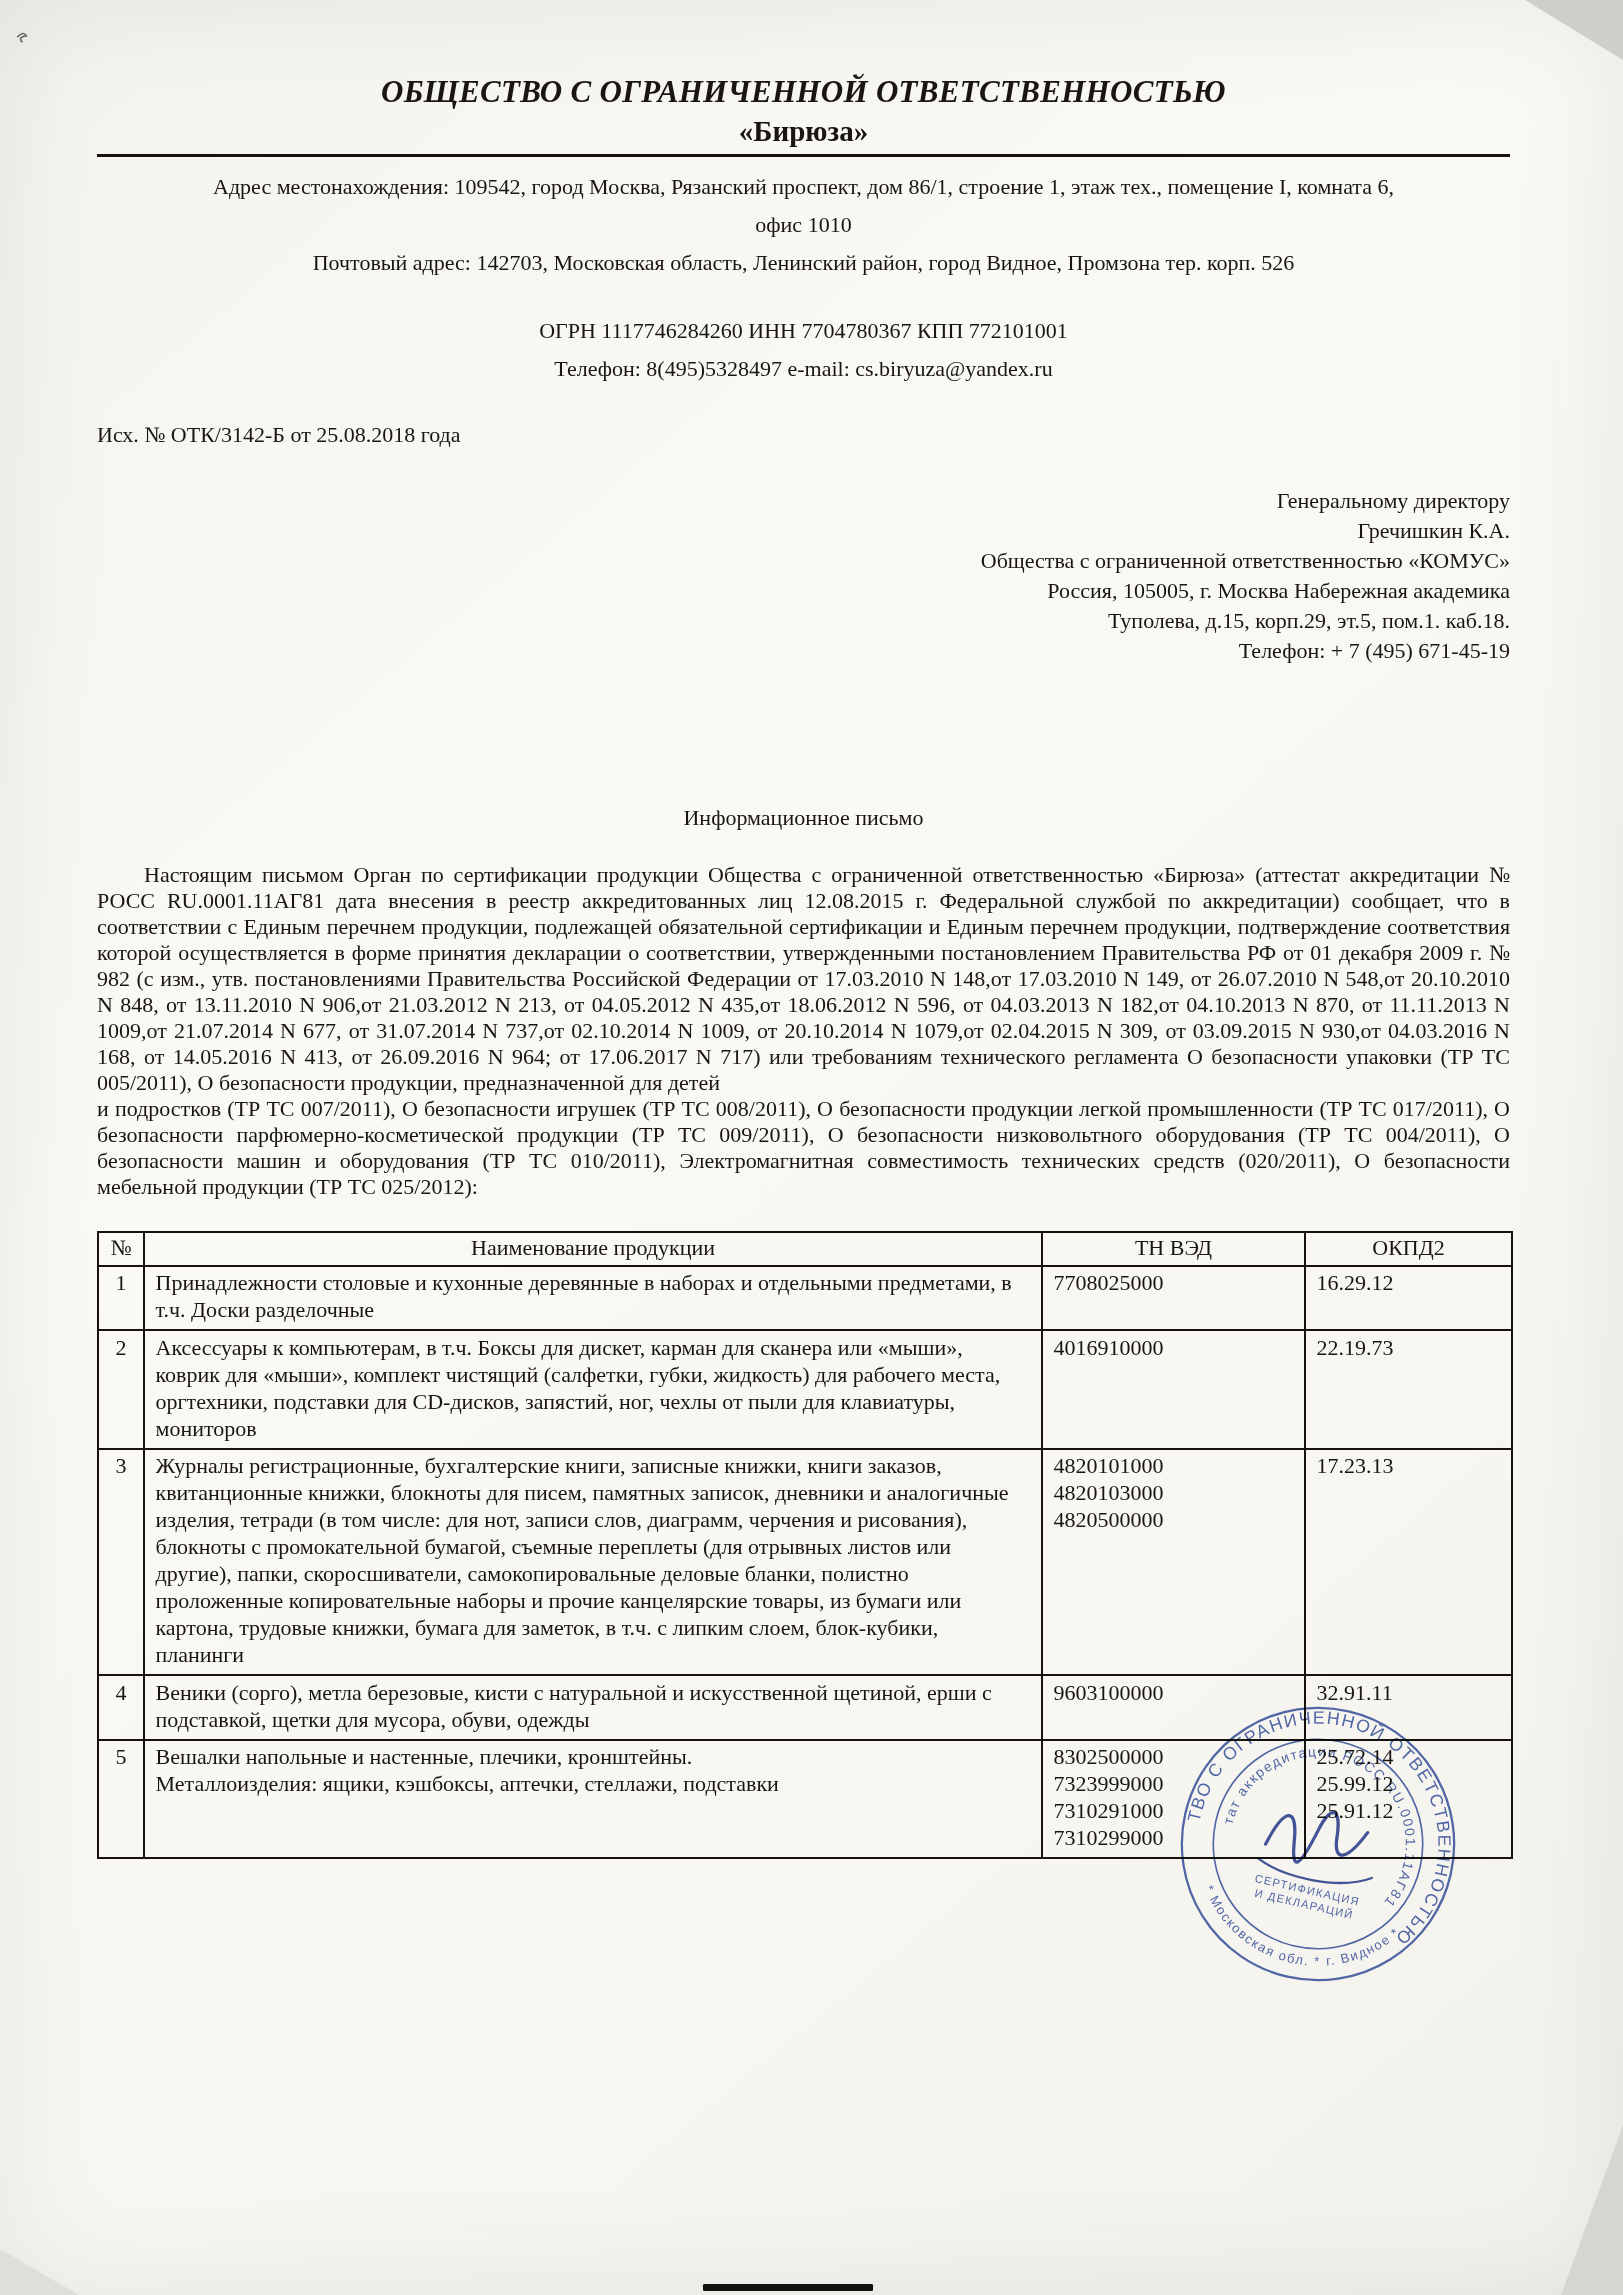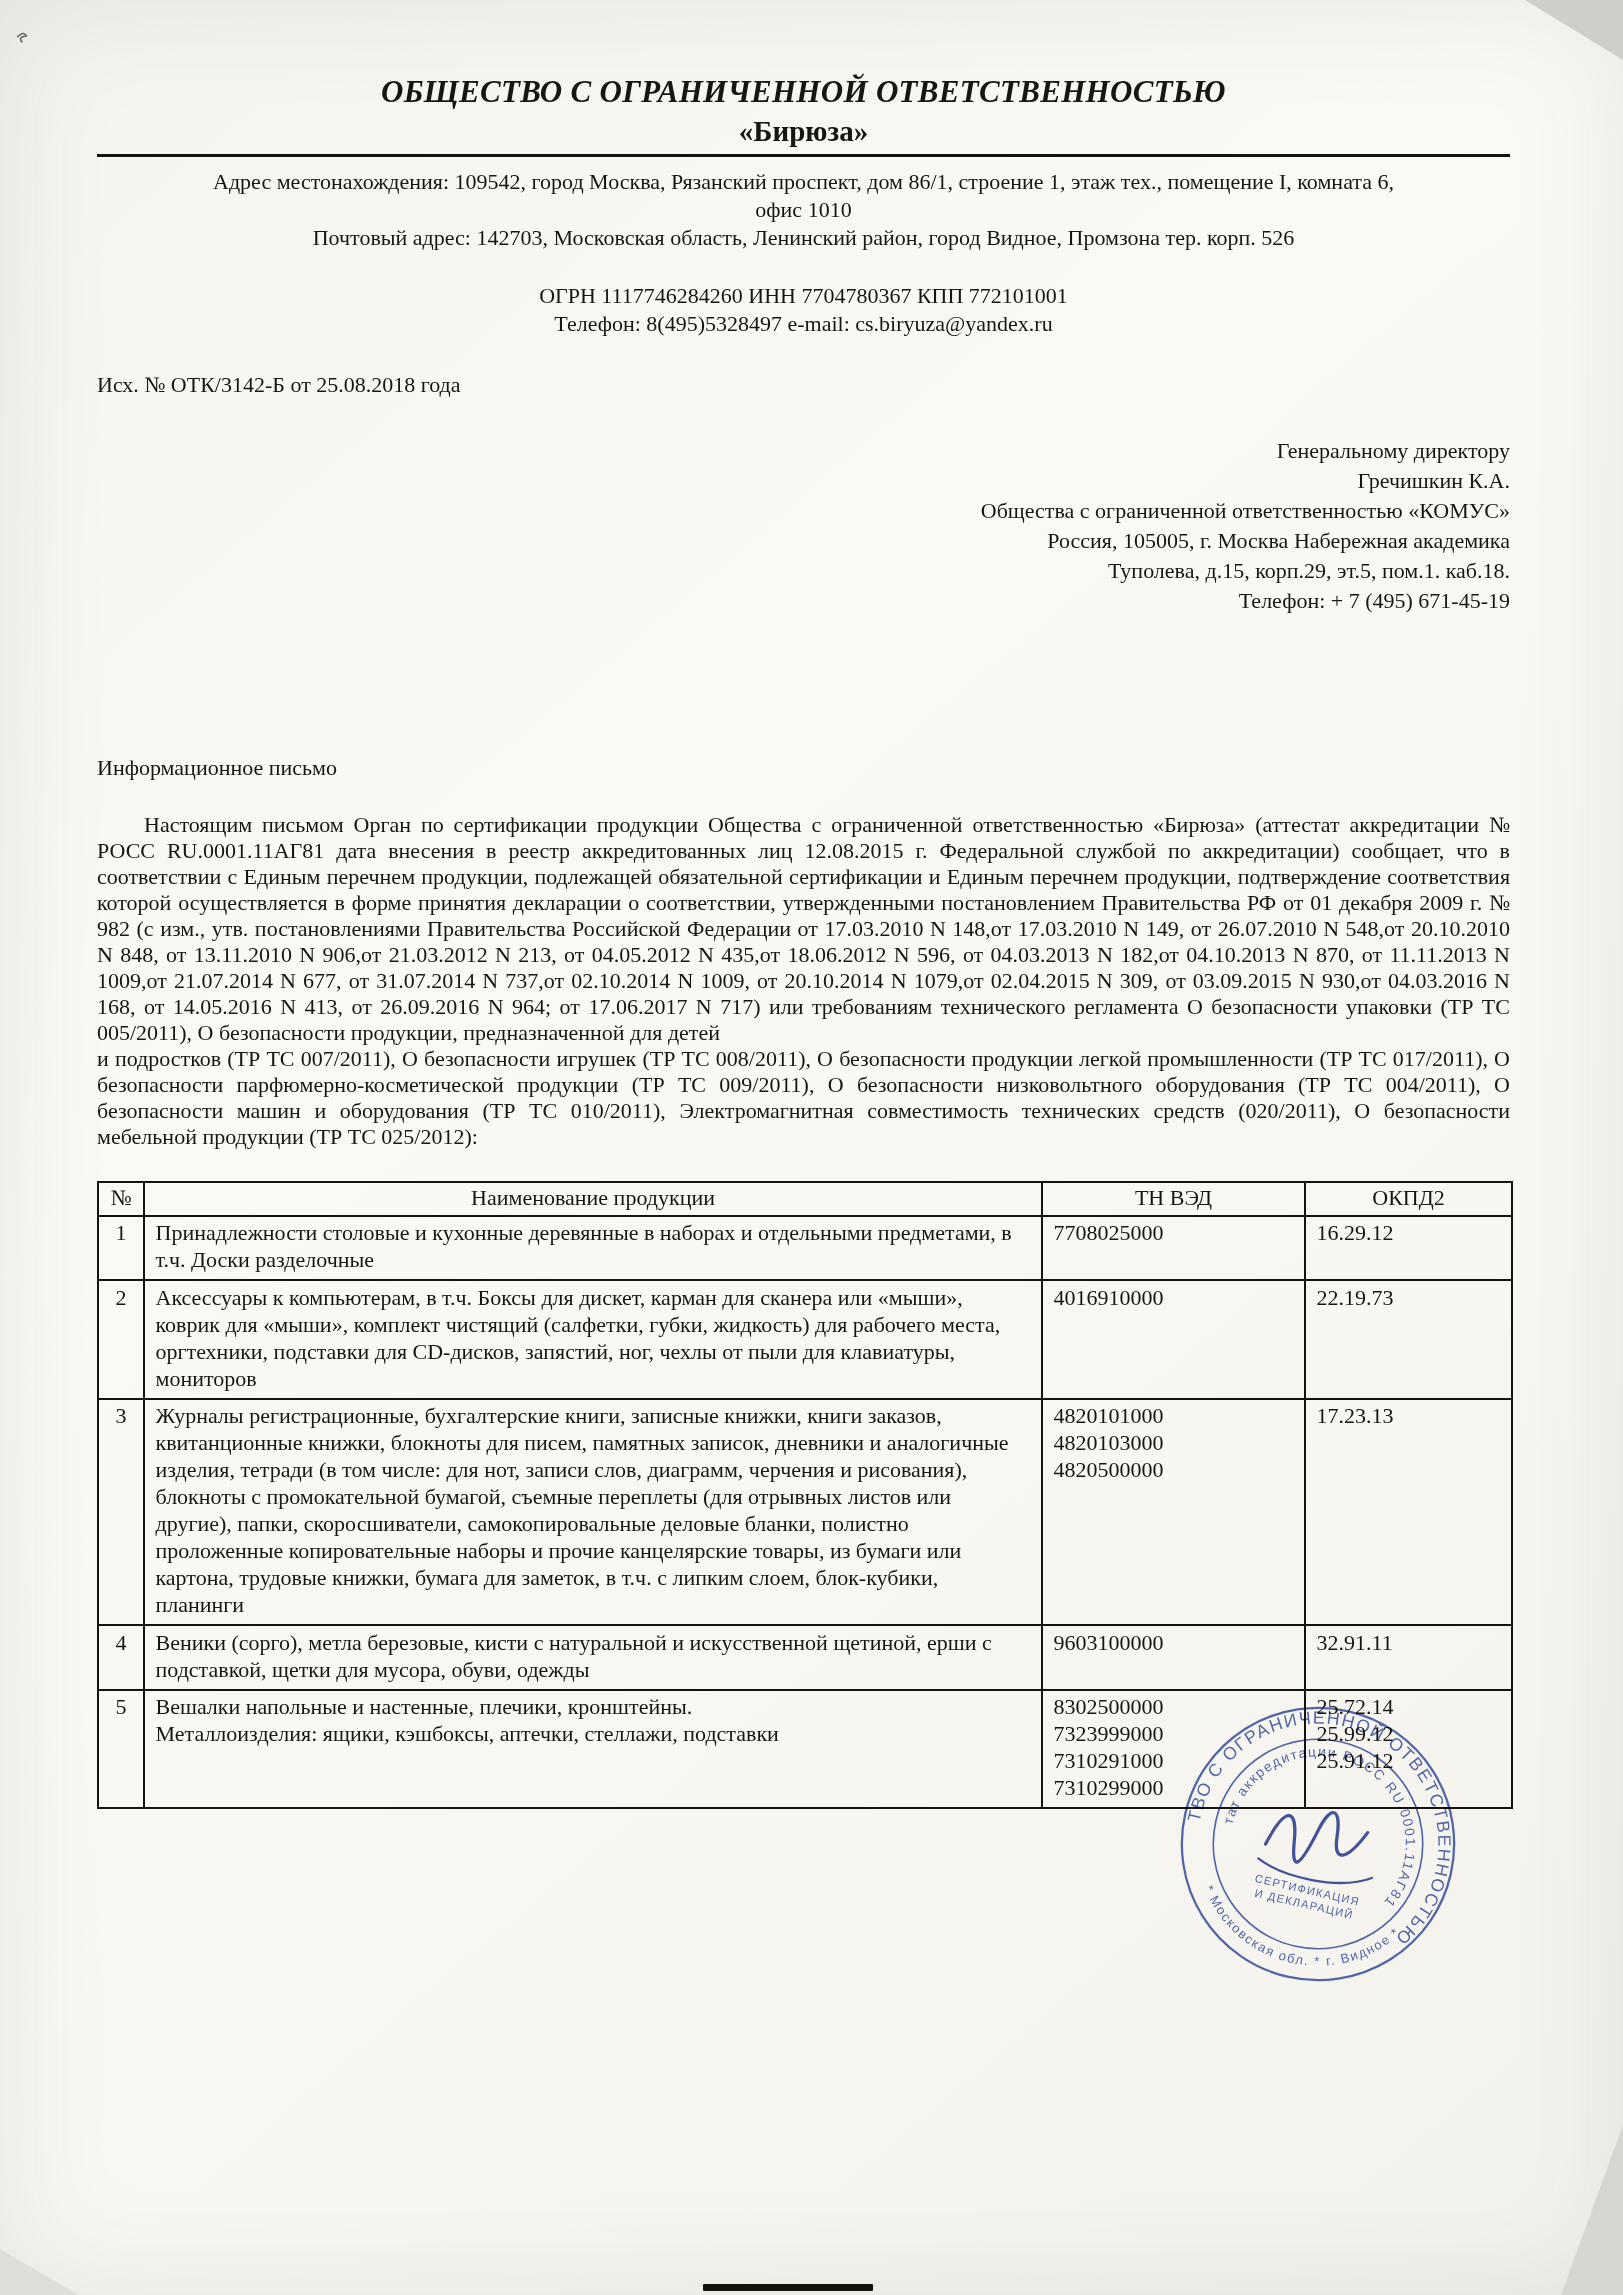--- a/index.html
+++ b/index.html
@@ -45,29 +45,29 @@
   }
   .org-name-quoted {
     text-align: center;
     font-weight: 700;
     font-size: 29px;
     line-height: 34px;
     margin-top: 2.6px;
   }
   .rule { border-bottom: 3.9px solid #16130f; margin-top: 6.5px; margin-bottom: 10.5px; }
 
-  .addr { text-align: center; line-height: 28px; }
+  .addr { text-align: center; line-height: 38px; }
   .addr-narrow { max-width: 1230px; margin-left: auto; margin-right: auto; }
   .gap-top { margin-top: 30px; }
 
   .outgoing { margin-top: 34px; text-align: left; }
 
   .recipient { margin-top: 38px; text-align: right; line-height: 30px; }
 
-  .subject { margin-top: 139px; }
+  .subject { margin-top: 139px; text-align: center; }
 
   .body-p { margin: 0; text-align: justify; }
   .body-p.first { margin-top: 31px; text-indent: 47px; }
 
   table.products {
     margin-top: 31px;
     width: 1413px;
     border-collapse: collapse;
     table-layout: fixed;
   }

